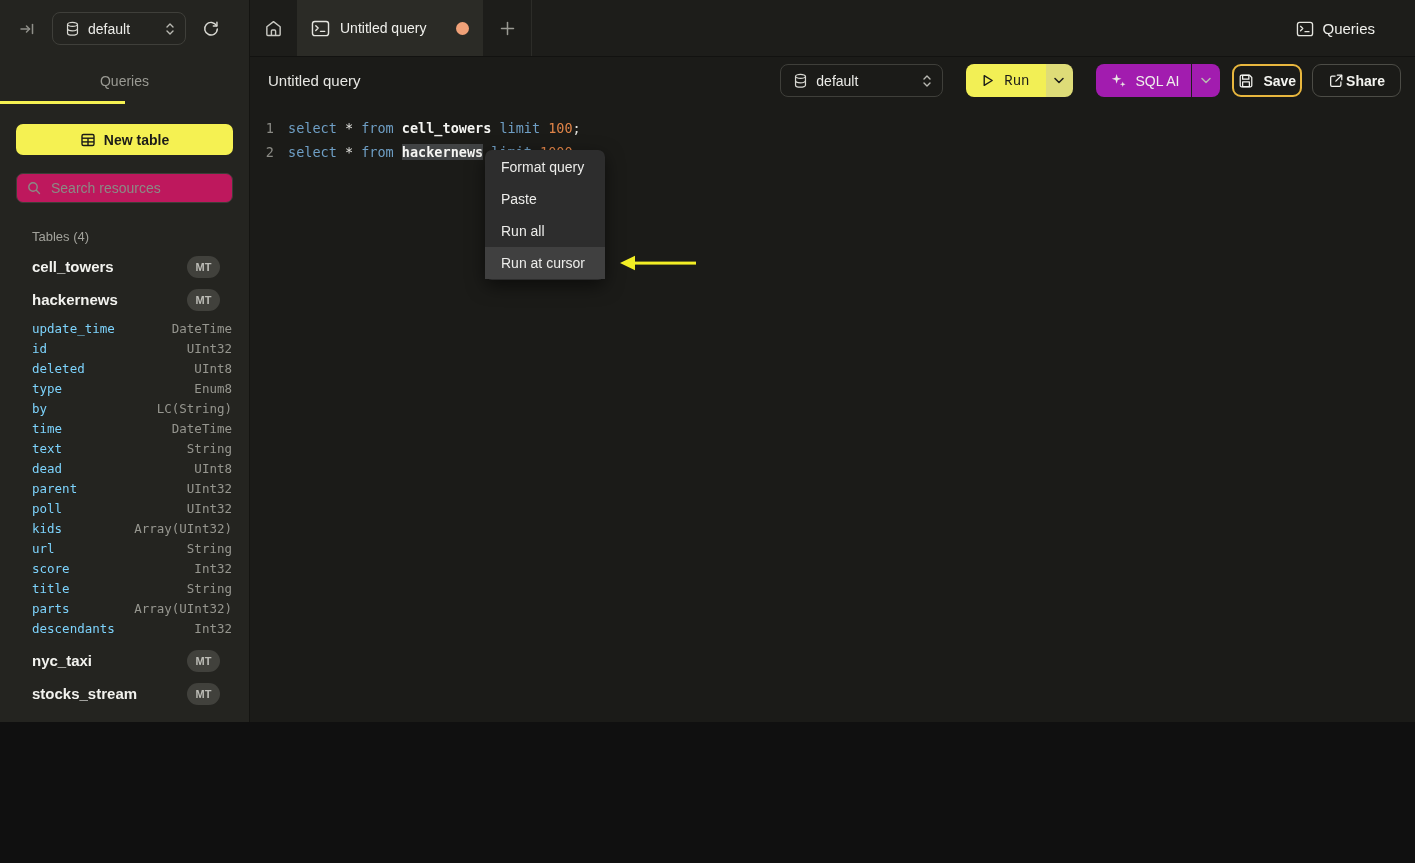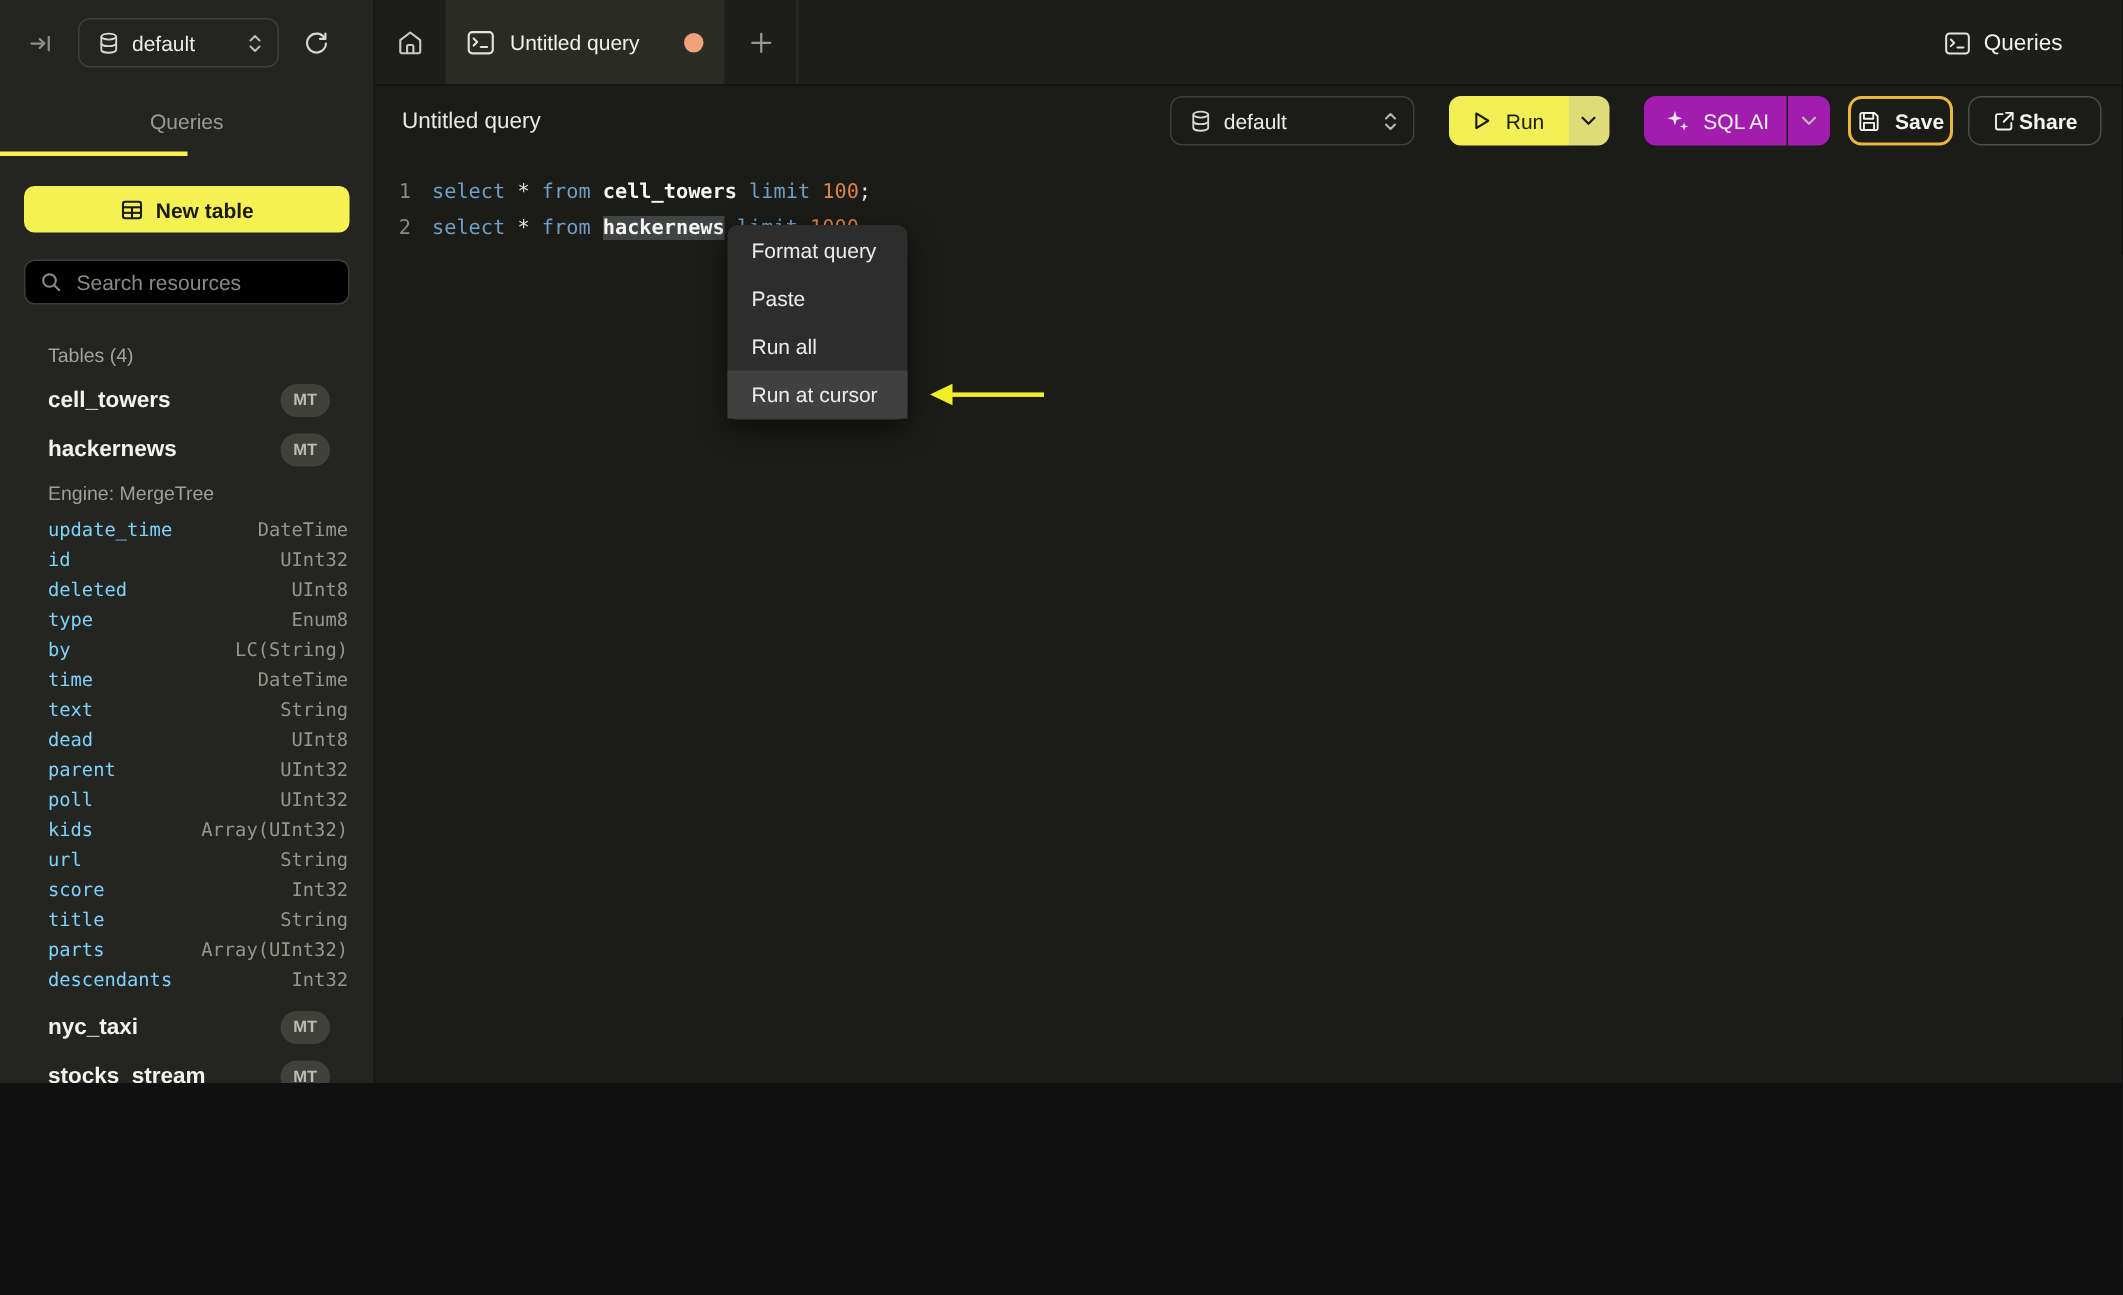--- a/index.html
+++ b/index.html
@@ -18,21 +18,21 @@
   .side-top .selector{width:134px;}
   .side-tabs{position:relative;height:47px;display:flex;}
   .side-tab{flex:1;display:flex;align-items:center;justify-content:center;font-size:14px;color:#9a9a93;cursor:pointer;}
   .side-tab.active{color:#f4f4f0;font-weight:600;}
   .side-tab-underline{position:absolute;left:0;bottom:0;width:125px;height:3px;background:#f5f152;}
   .side-body{padding:20px 0 0 0;}
   .new-table-btn{margin:0 16px;width:217px;height:31px;border-radius:7px;background:#f5f152;
                  display:flex;align-items:center;justify-content:center;gap:8px;cursor:pointer;}
   .new-table-btn span{font-size:14px;font-weight:600;color:#1b1b18;}
   .search-box{margin:18px 16px 0 16px;width:217px;height:30px;border:1px solid #3e3e38;border-radius:7px;
-              display:flex;align-items:center;gap:8px;padding:0 10px;box-sizing:border-box;background:#000000;}
+              display:flex;align-items:center;gap:8px;padding:0 10px;box-sizing:border-box;background:#be185d;}
   .search-box input{flex:1;background:transparent;border:none;outline:none;font-size:14px;color:#d6d6d0;
                     font-family:"Liberation Sans",sans-serif;}
   .search-box input::placeholder{color:#8b8b85;}
   .section-title{margin:26px 0 0 32px;font-size:13px;color:#a2a29b;}
   .tables-list{margin-top:6px;}
   .tbl-row{height:33px;display:flex;align-items:center;justify-content:space-between;
            padding:0 29px 0 32px;cursor:pointer;}
   .tbl-name{font-size:15px;font-weight:600;color:#f2f2ee;}
   .tbl-badge{min-width:33px;height:22px;border-radius:11px;background:#41413c;color:#bcbcb6;
              font-size:11px;font-weight:600;display:flex;align-items:center;justify-content:center;box-sizing:border-box;}
@@ -58,21 +58,21 @@
   .queries-btn{position:absolute;right:40px;top:0;height:57px;display:flex;align-items:center;gap:8px;cursor:pointer;}
   .queries-btn span{font-size:15px;color:#f0f0ec;}
 
   .toolbar{height:47px;display:flex;align-items:center;padding:0 14px 0 18px;box-sizing:border-box;}
   .page-title{font-size:15px;color:#e8e8e4;}
   .toolbar-right{margin-left:auto;display:flex;align-items:center;}
   .toolbar .selector{width:163px;justify-content:space-between;margin-right:23px;}
   .run-btn{display:flex;height:33px;margin-right:23px;cursor:pointer;}
   .run-main{display:flex;align-items:center;gap:9px;padding:0 16px 0 14px;background:#f2ef55;
             border-radius:8px 0 0 8px;}
-  .run-main span{font-size:14px;font-weight:500;color:#1c1c19;}
+  .run-main span{font-size:14px;font-weight:500;color:#1c1c19;font-family:Liberation Mono, monospace;}
   .run-chevron{width:27px;display:flex;align-items:center;justify-content:center;background:#dedc78;
                border-radius:0 8px 8px 0;}
   .sqlai-btn{display:flex;height:33px;background:#a21caf;border-radius:8px;margin-right:12px;cursor:pointer;}
   .sqlai-main{display:flex;align-items:center;gap:9px;padding:0 12px 0 14px;}
   .sqlai-main span{font-size:14px;color:#f0f0ec;}
   .sqlai-chevron{width:28px;display:flex;align-items:center;justify-content:center;border-left:1px solid #1f1f1c;}
   .save-btn{display:flex;align-items:center;gap:9px;height:33px;padding:0 4px;border:2px solid #e9b73e;
             border-radius:9px;box-sizing:border-box;margin-right:10px;cursor:pointer;}
   .save-btn span{font-size:14px;font-weight:600;color:#f4f4f0;}
   .share-btn{display:flex;align-items:center;gap:2px;height:33px;padding:0 15px;border:1px solid #4c4c46;
@@ -183,21 +183,20 @@
 
       <div class="tables-list">
           <div class="tbl-row">
             <span class="tbl-name">cell_towers</span>
             <span class="tbl-badge">MT</span>
           </div>
           <div class="tbl-row">
             <span class="tbl-name">hackernews</span>
             <span class="tbl-badge">MT</span>
           </div>
-          <div class="tbl-engine">Engine: MergeTree</div>
           <div class="col-list">
             <div class="col-row">
               <span class="col-name">update_time</span>
               <span class="col-type">DateTime</span>
             </div>
             <div class="col-row">
               <span class="col-name">id</span>
               <span class="col-type">UInt32</span>
             </div>
             <div class="col-row">

